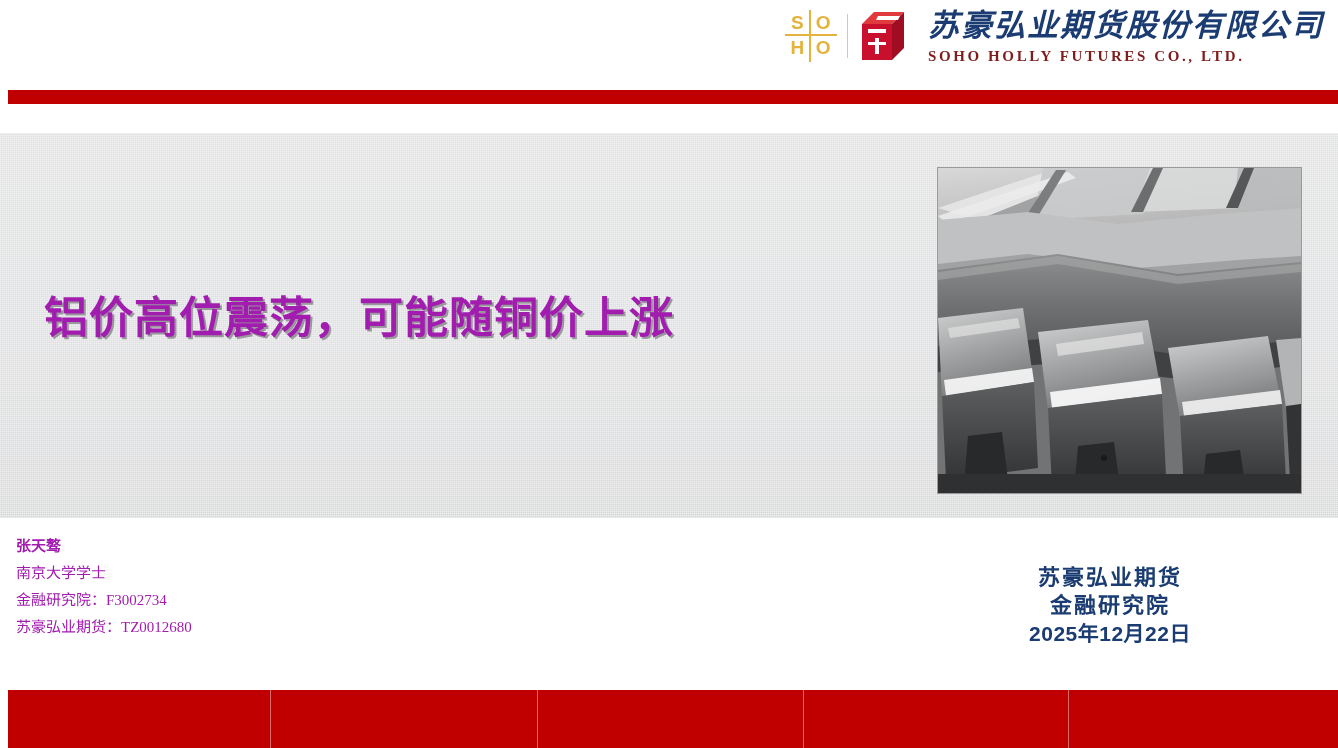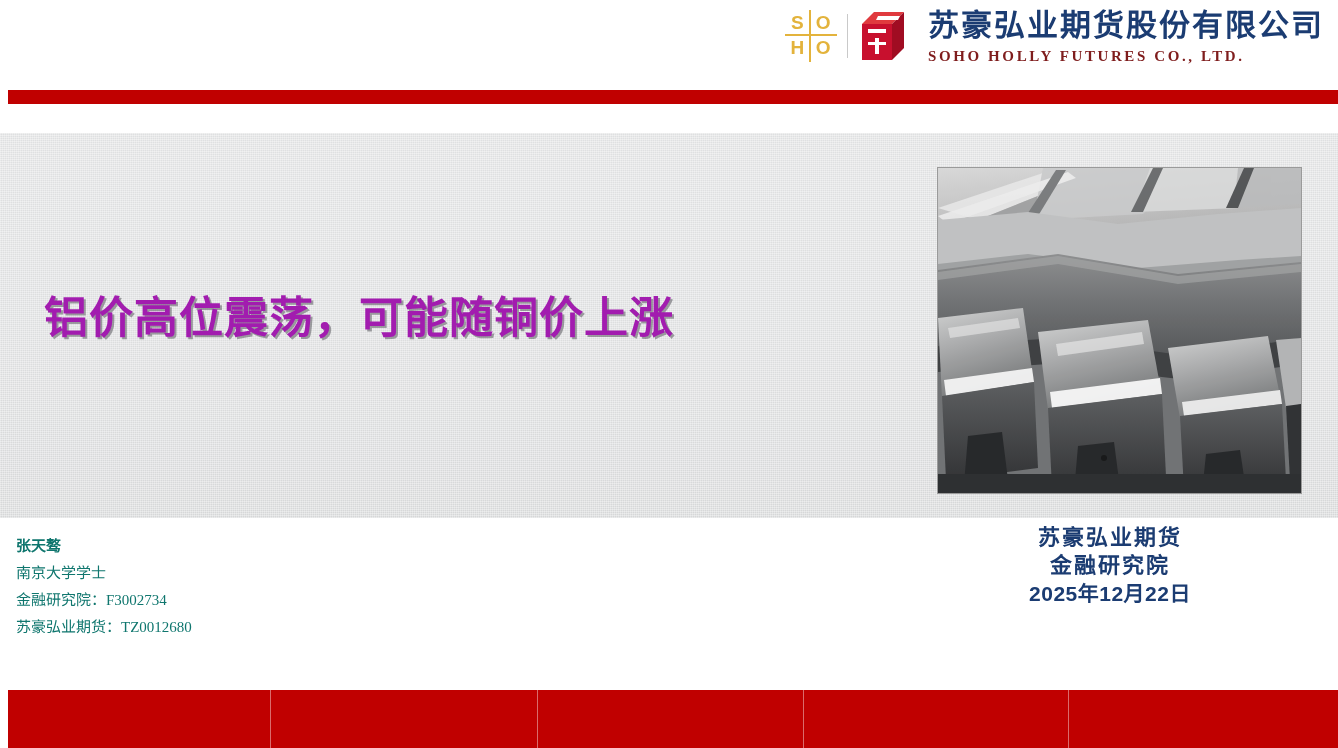--- a/index.html
+++ b/index.html
@@ -87,20 +87,21 @@
     margin-left: 4px;
   }
   .cn-name {
     font-family: "Liberation Serif", "DejaVu Serif", serif;
     font-size: 31px;
     font-weight: bold;
     color: #1B3C72;
     letter-spacing: 2px;
     line-height: 1.15;
     white-space: nowrap;
+    font-style: italic;
   }
   .en-name {
     font-family: "Liberation Serif", "DejaVu Serif", serif;
     font-size: 15px;
     font-weight: bold;
     color: #7f1d1d;
     letter-spacing: 2.6px;
     line-height: 1.2;
     margin-top: 3px;
     white-space: nowrap;
@@ -156,35 +157,35 @@
   .photo svg { display: block; width: 100%; height: 100%; }
 
   
   .author {
     position: absolute;
     left: 16px;
     top: 533px;
   }
   .author .line {
     font-family: "Liberation Serif", "DejaVu Serif", serif;
-    color: #0f766e;
+    color: #a21caf;
     font-size: 15px;
     line-height: 27px;
     white-space: nowrap;
   }
   .author .line.name {
     font-weight: bold;
     font-size: 15px;
   }
 
   
   .org {
     position: absolute;
     left: 960px;
-    top: 524px;
+    top: 564px;
     width: 300px;
     text-align: center;
   }
   .org .line {
     font-family: "Liberation Serif", "DejaVu Serif", serif;
     color: #1B3C72;
     font-weight: bold;
     font-size: 22px;
     line-height: 28px;
     letter-spacing: 2px;

